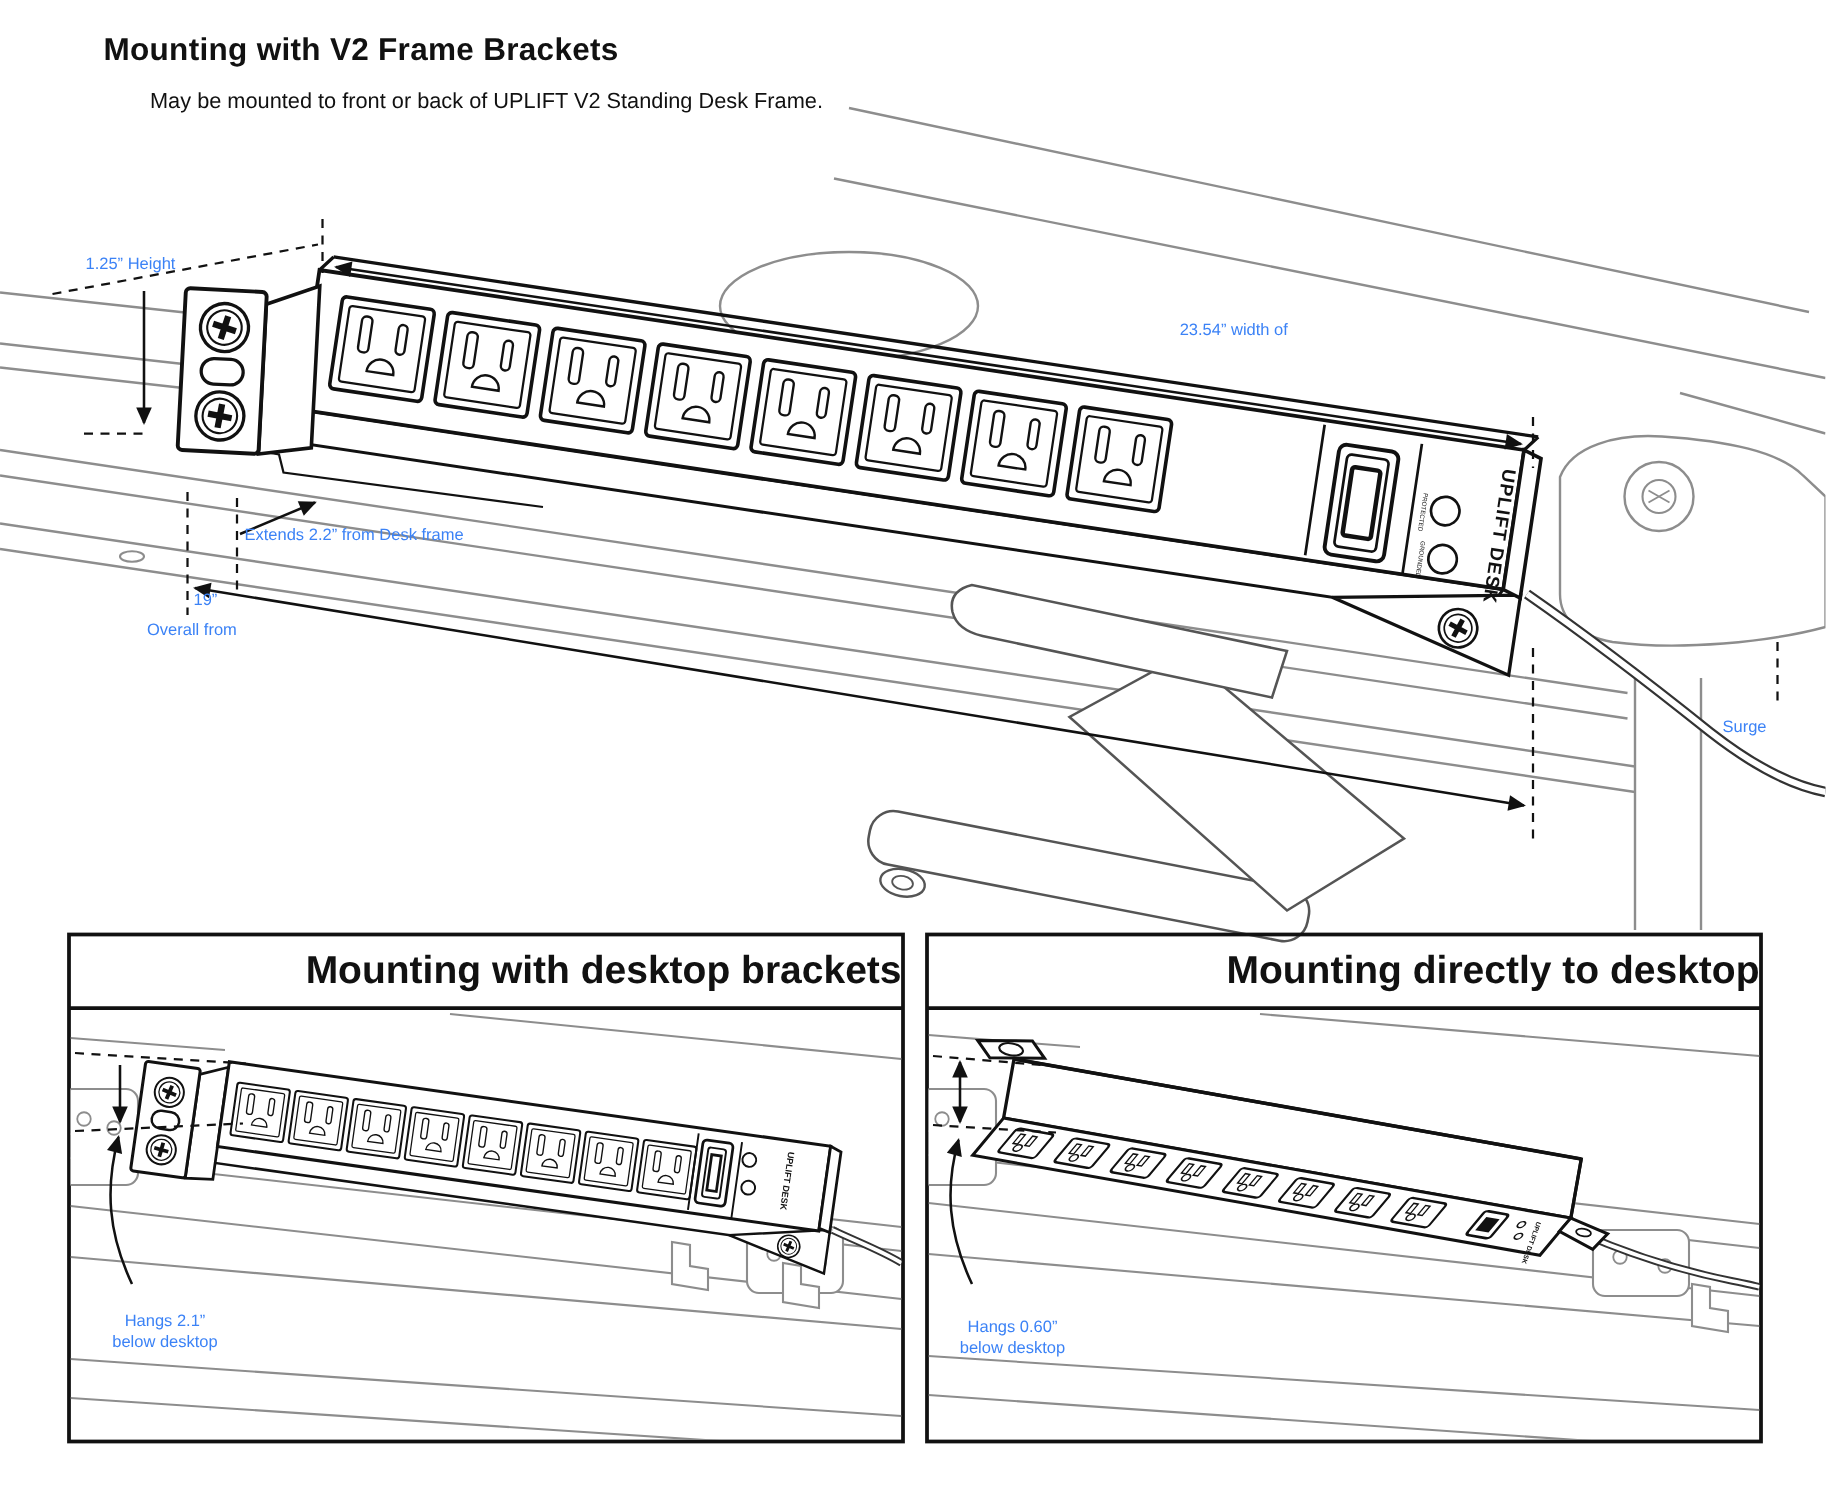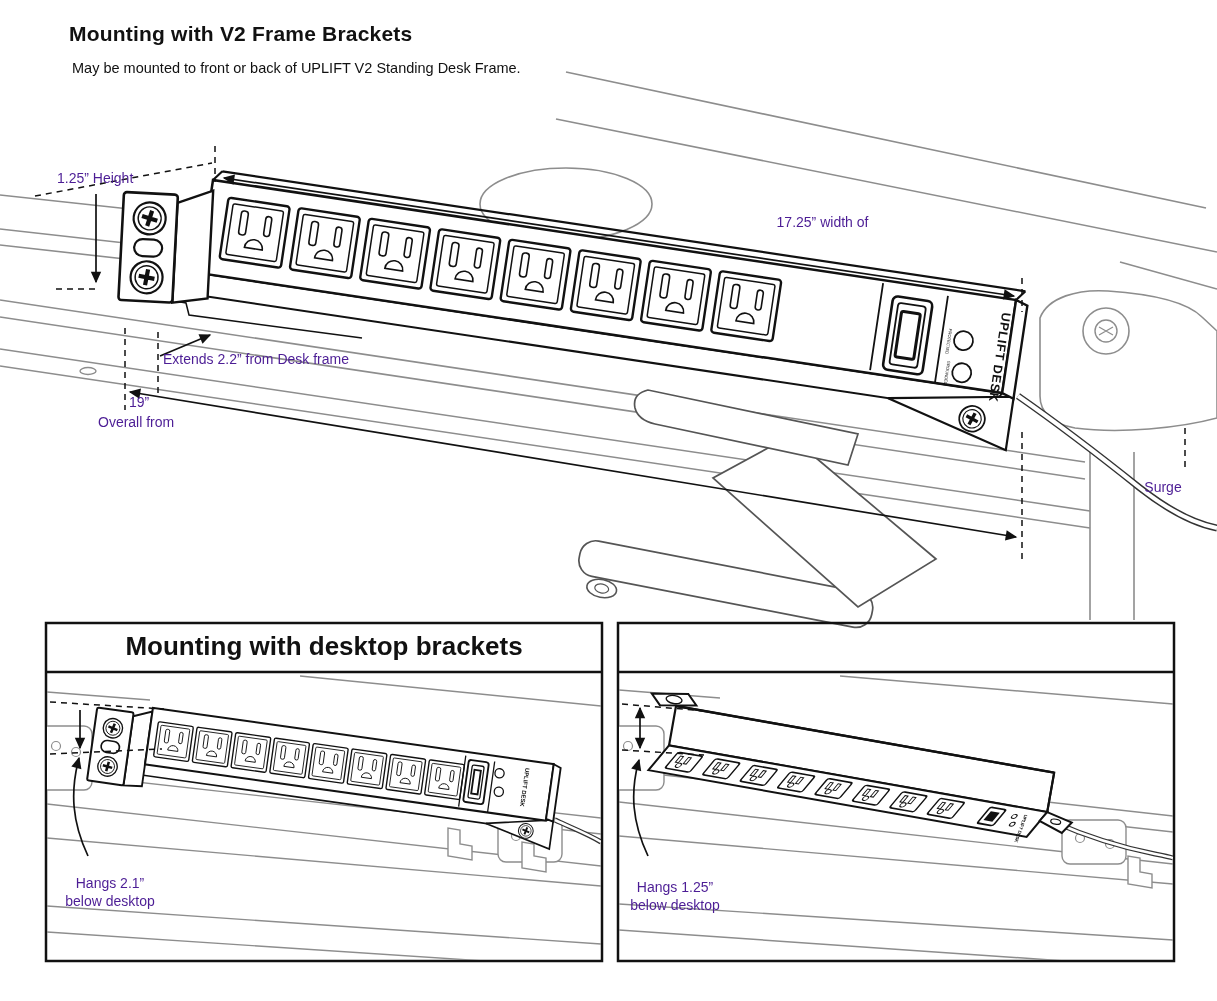--- a/index.html
+++ b/index.html
@@ -1,22 +1,22 @@
 <!DOCTYPE html>
 <html><head>
 <meta charset="utf-8">
 <style>
   body{margin:0;background:#fff}
   .page{position:relative;width:1217px;height:1001px;background:#fff;
         font-family:"Liberation Sans",sans-serif;color:#111;overflow:hidden}
-  .lbl{position:absolute;font-size:14px;line-height:1.25;white-space:nowrap;color:#4c1d95}
+  .lbl{position:absolute;font-size:11px;line-height:1.25;white-space:nowrap;color:#3b82f6}
   .ctr{text-align:center;white-space:normal}
   .title{position:absolute;left:69px;top:22px;font-size:21px;font-weight:700;letter-spacing:.2px}
-  .subtitle{position:absolute;left:72px;top:60px;font-size:14.5px}
-  .panel-title{position:absolute;top:631px;width:554px;text-align:center;font-size:26px;font-weight:700}
+  .subtitle{position:absolute;left:100px;top:60px;font-size:14.5px}
+  .panel-title{position:absolute;top:631px;width:554px;text-align:right;font-size:26px;font-weight:700}
   svg.art{position:absolute;left:0;top:0}
   svg text{font-family:"Liberation Sans",sans-serif;fill:#111}
   .fw{fill:#fff;stroke:#111}
   .ln{fill:none;stroke:#111}
   .gy{fill:none;stroke:#8d8d8d}
   .gyf{fill:#fff;stroke:#8d8d8d}
   .lg{fill:#fff;stroke:#555}
   .dash{fill:none;stroke:#111;stroke-width:1.5;stroke-dasharray:6 5}
   .dim{fill:none;stroke:#111;stroke-width:1.7}
 </style>
@@ -275,29 +275,30 @@
 </svg>
 
 <div class="title">Mounting with V2 Frame Brackets</div>
 <div class="subtitle">May be mounted to front or back of UPLIFT V2 Standing Desk Frame.</div>
 
 <div class="lbl" style="left:57px;top:170px">1.25” Height</div>
 <div class="lbl" style="left:163px;top:351px">Extends 2.2” from Desk frame</div>
 <div class="lbl" style="left:129px;top:394px">19”</div>
 <div class="lbl" style="left:98px;top:414px">Overall from</div>
 <div class="lbl ctr" style="left:690px;top:214px;width:265px">
-  <div>17.25” width of</div>
+  <div>23.54” width of</div>
 </div>
 <div class="lbl ctr" style="left:1206px;top:458px;width:40px">15’</div>
 <div class="lbl ctr" style="left:1133px;top:479px;width:60px">Surge</div>
 
 <div class="panel-title" style="left:47px">Mounting with desktop brackets</div>
+<div class="panel-title" style="left:619px">Mounting directly to desktop</div>
 
 <div class="lbl ctr" style="left:35px;top:875px;width:150px">
   <div>Hangs 2.1”</div>
   <div>below desktop</div>
 </div>
 <div class="lbl ctr" style="left:600px;top:879px;width:150px">
-  <div>Hangs 1.25”</div>
+  <div>Hangs 0.60”</div>
   <div>below desktop</div>
 </div>
 
 </div>
 
 </body></html>

